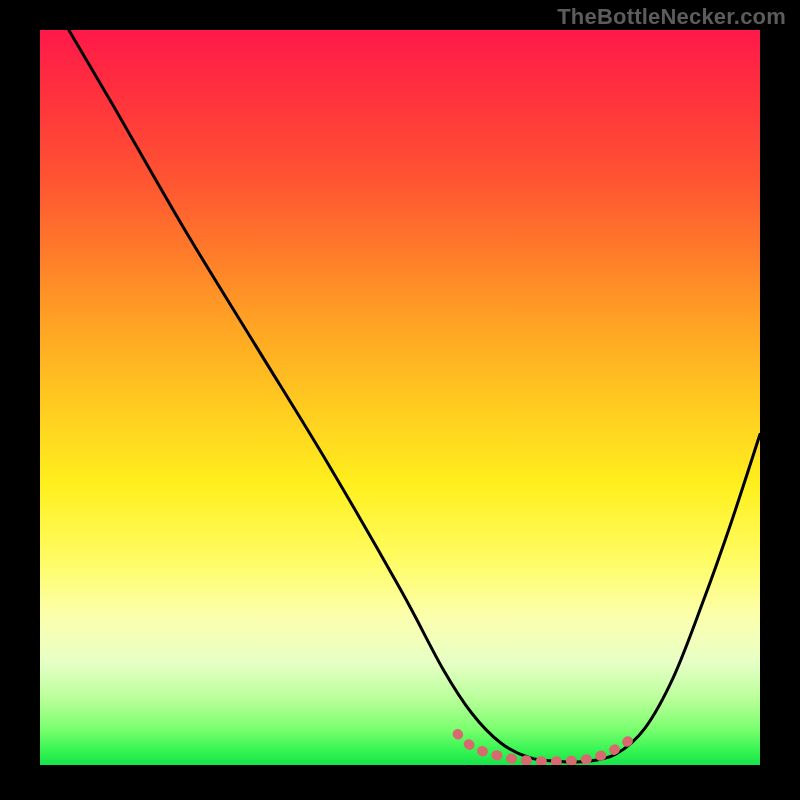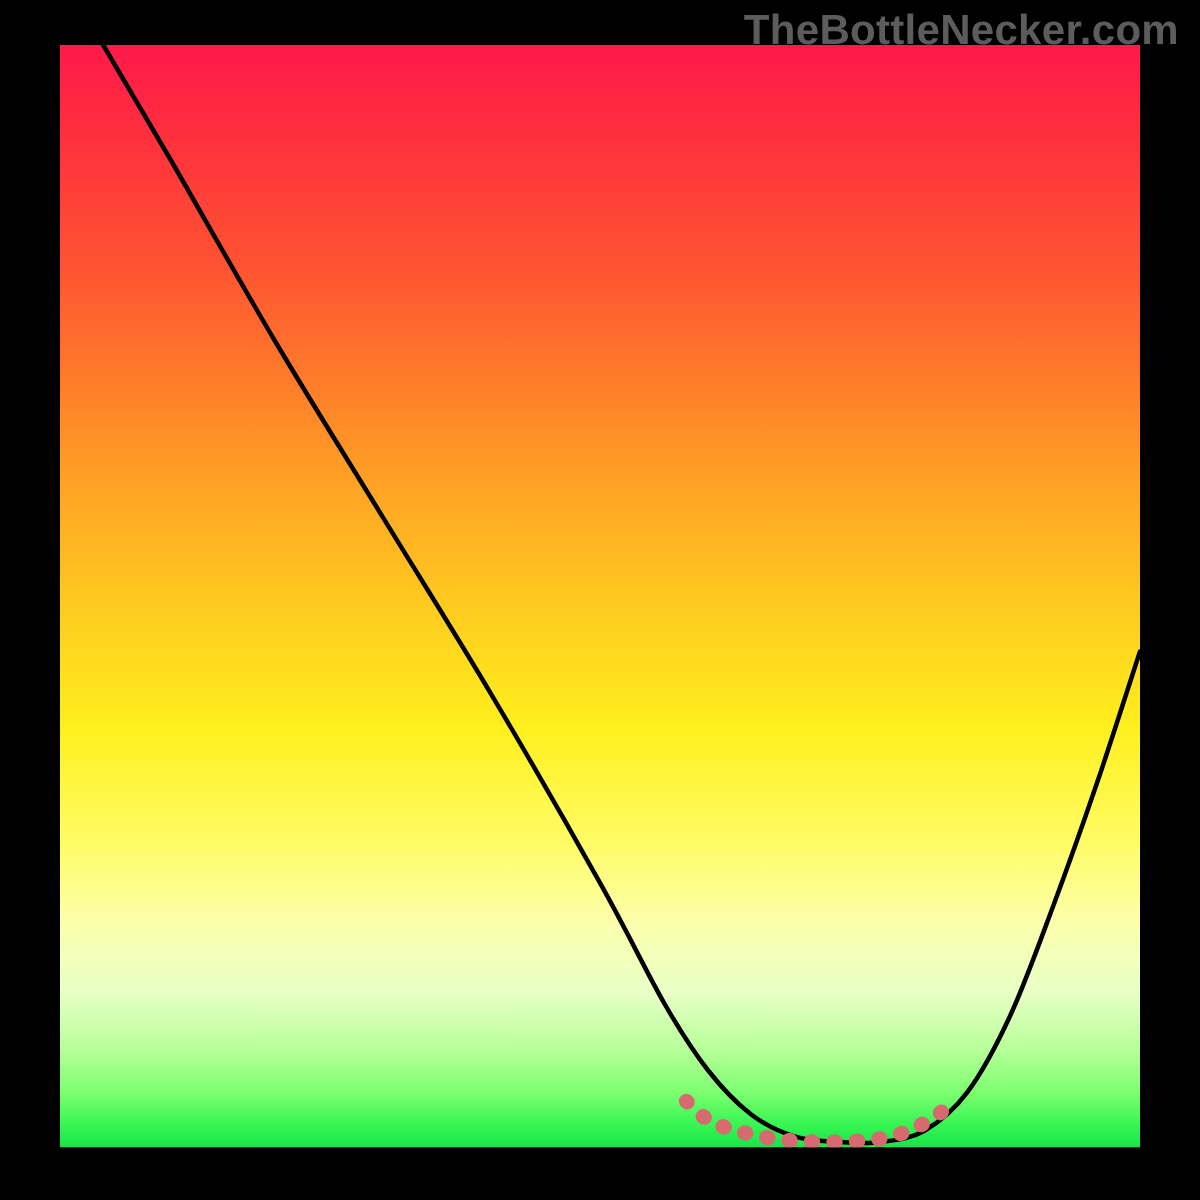--- a/index.html
+++ b/index.html
@@ -8,21 +8,21 @@
     position: relative;
     width: 800px;
     height: 800px;
     background: #000;
   }
   .watermark {
     position: absolute;
     top: 4px;
     right: 14px;
     font-family: Arial, Helvetica, sans-serif;
-    font-size: 28px;
+    font-size: 22px;
     font-weight: 600;
     color: #5c5c5c;
     letter-spacing: 0.2px;
     z-index: 10;
   }
   .plot-area {
     position: absolute;
     
     left: 40px;
     top: 30px;

